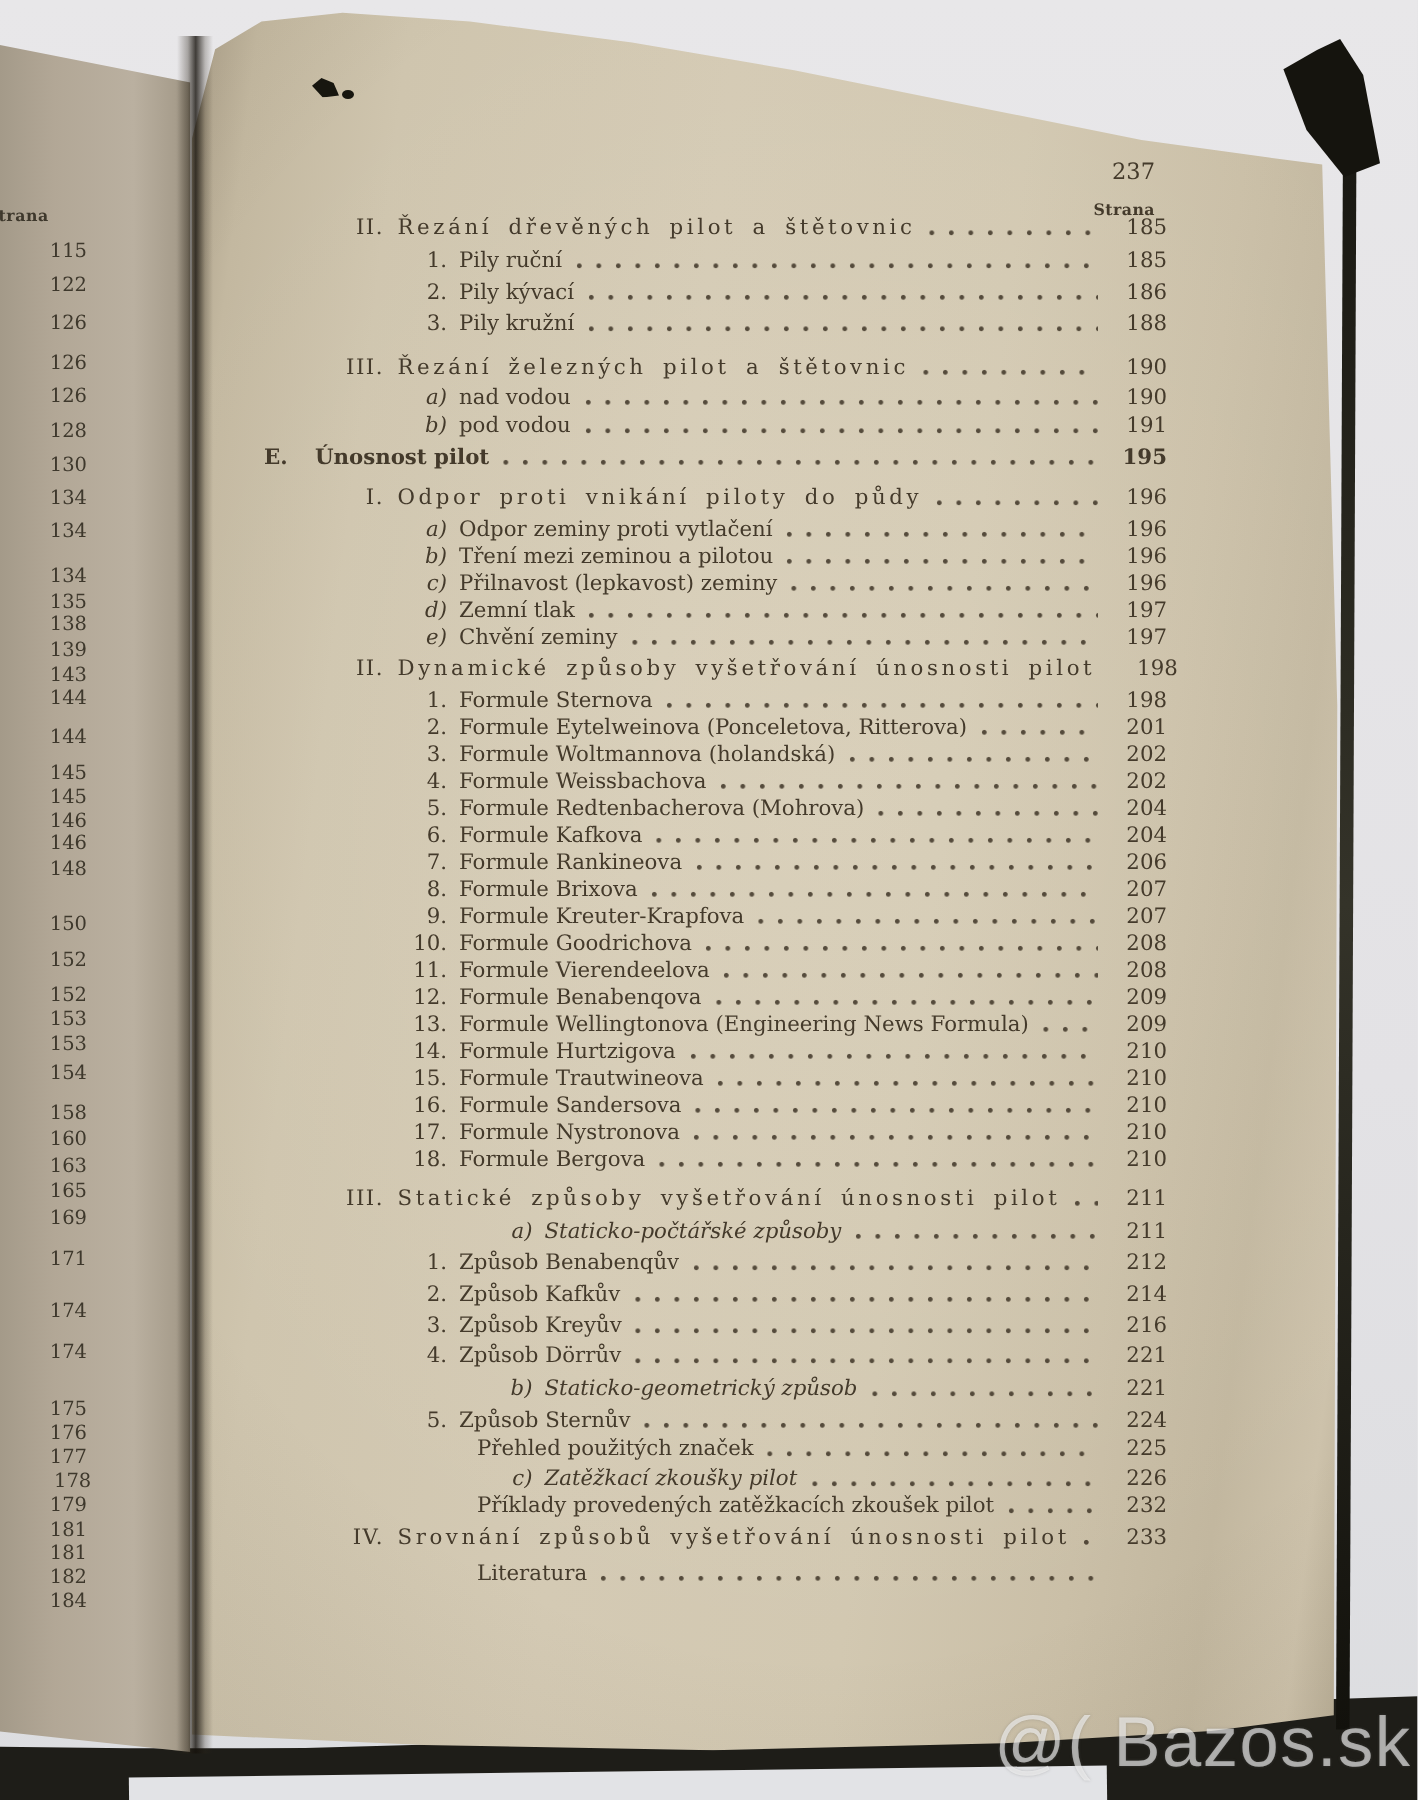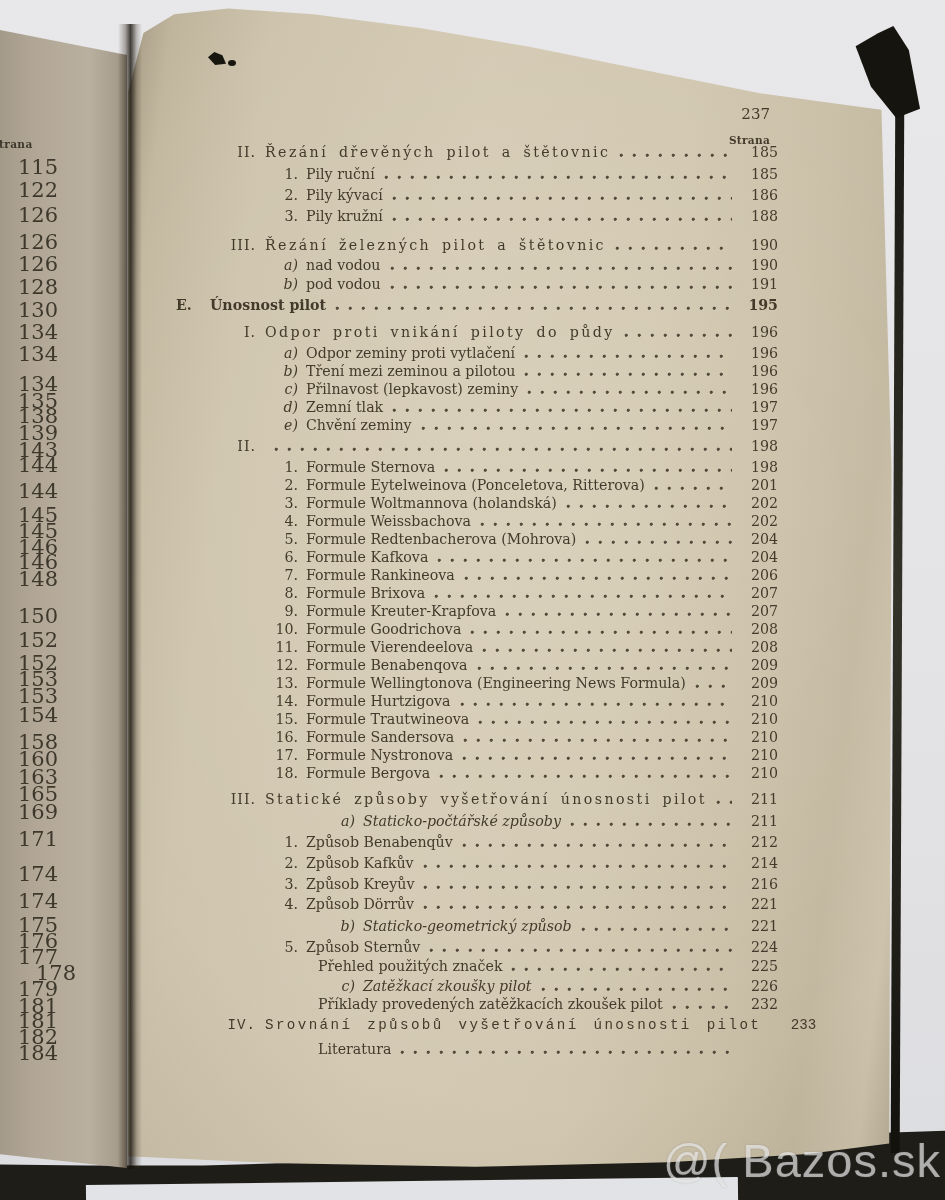--- a/index.html
+++ b/index.html
@@ -22,21 +22,21 @@
   .speck{position:absolute;background:#17160f;z-index:4;}
   .speck1{left:208px;top:52px;width:18px;height:13px;clip-path:polygon(0 40%,35% 0,80% 25%,100% 90%,40% 100%);}
   .speck2{left:228px;top:60px;width:8px;height:6px;border-radius:50%;}
 
   
   .left-page{position:absolute;left:0;top:30px;width:127px;height:1138px;z-index:3;overflow:hidden;
       background:linear-gradient(90deg,#a49a89 0%,#b2a796 28%,#bab0a0 70%,#a79d8c 92%,#8a8172 100%);
       clip-path:polygon(0 0,100% 2.2%,100% 100%,0 98.8%);color:#3e382c;}
   .lp-header{position:absolute;left:-9px;top:108px;font-size:10.5px;font-weight:bold;letter-spacing:.4px;}
   .lp-numbers{position:absolute;left:0;top:130px;width:58px;text-align:right;}
-  .lp-num{height:15px;line-height:15px;font-size:21px;}
+  .lp-num{height:15px;line-height:15px;font-size:13px;}
 
   .gutter{position:absolute;left:118px;top:24px;width:24px;height:1145px;z-index:4;
       background:linear-gradient(90deg,rgba(45,38,26,0) 0%,rgba(45,38,26,.35) 30%,rgba(22,18,12,.8) 52%,rgba(45,38,26,.25) 78%,rgba(45,38,26,0) 100%);}
 
   
   .main-page{position:absolute;left:128px;top:5px;width:772px;height:1163px;z-index:3;color:#443a2b;
       background:linear-gradient(97deg,#a99d87 0%,#c3b8a0 5%,#cfc5ae 16%,#d4cab4 40%,#d2c8b1 62%,#cabfa7 78%,#c2b79f 88%,#cdc2ab 95%,#b3a890 100%);
       clip-path:polygon(0 7.5%,2% 2.4%,6% .8%,13% .3%,24% .8%,38% 2%,52% 3.6%,67% 5.6%,82% 7.6%,93% 8.6%,97.6% 9%,98.9% 40%,98.6% 97.9%,88% 98.8%,70% 99.5%,45% 99.9%,20% 99.6%,0 99%);}
   .main-page::before{content:"";position:absolute;inset:0;pointer-events:none;
       background:radial-gradient(120% 90% at 55% 45%,rgba(255,250,235,.14) 0%,rgba(0,0,0,0) 55%,rgba(60,48,30,.16) 100%);}
@@ -111,21 +111,21 @@
         <div class="lp-num" style="margin-top: 2px;">153</div>
         <div class="lp-num" style="margin-top: 4px;">154</div>
         <div class="lp-num" style="margin-top: 12px;">158</div>
         <div class="lp-num" style="margin-top: 2px;">160</div>
         <div class="lp-num" style="margin-top: 3px;">163</div>
         <div class="lp-num" style="margin-top: 2px;">165</div>
         <div class="lp-num" style="margin-top: 3px;">169</div>
         <div class="lp-num" style="margin-top: 12px;">171</div>
         <div class="lp-num" style="margin-top: 20px;">174</div>
         <div class="lp-num" style="margin-top: 12px;">174</div>
-        <div class="lp-num" style="margin-top: 9px;">175</div>
+        <div class="lp-num" style="margin-top: 23px;">175</div>
         <div class="lp-num" style="margin-top: 1px;">176</div>
         <div class="lp-num" style="margin-top: 1px;">177</div>
         <div class="lp-num" style="margin-top: 1px; padding-left: 36px;">178</div>
         <div class="lp-num" style="margin-top: 1px;">179</div>
         <div class="lp-num" style="margin-top: 2px;">181</div>
         <div class="lp-num">181</div>
         <div class="lp-num" style="margin-top: 1px;">182</div>
         <div class="lp-num" style="margin-top: 1px;">184</div>
       </div>
   </div>
@@ -215,20 +215,21 @@
           <span class="pg">197</span>
         </div>
         <div class="r item">
           <span class="num it">e)</span>
           <span class="txt">Chvění zeminy</span>
           <span class="dots"></span>
           <span class="pg">197</span>
         </div>
         <div class="r roman" style="margin-top: 3px;">
           <span class="num">II.</span>
+          <span class="txt">Dynamické způsoby vyšetřování únosnosti pilot</span>
           <span class="dots"></span>
           <span class="pg">198</span>
         </div>
         <div class="r item" style="margin-top: 3px;">
           <span class="num">1.</span>
           <span class="txt">Formule Sternova</span>
           <span class="dots"></span>
           <span class="pg">198</span>
         </div>
         <div class="r item">
@@ -392,21 +393,21 @@
           <span class="txt">Zatěžkací zkoušky pilot</span>
           <span class="dots"></span>
           <span class="pg">226</span>
         </div>
         <div class="r plain">
           <span class="num"></span>
           <span class="txt">Příklady provedených zatěžkacích zkoušek pilot</span>
           <span class="dots"></span>
           <span class="pg">232</span>
         </div>
-        <div class="r roman" style="margin-top: 3px; font-family: Liberation Mono, monospace;">
+        <div class="r roman" style="margin-top: 3px;">
           <span class="num">IV.</span>
           <span class="txt">Srovnání způsobů vyšetřování únosnosti pilot</span>
           <span class="dots"></span>
           <span class="pg">233</span>
         </div>
         <div class="r plain" style="margin-top: 6px;">
           <span class="num"></span>
           <span class="txt">Literatura</span>
           <span class="dots"></span>
           <span class="pg"></span>

